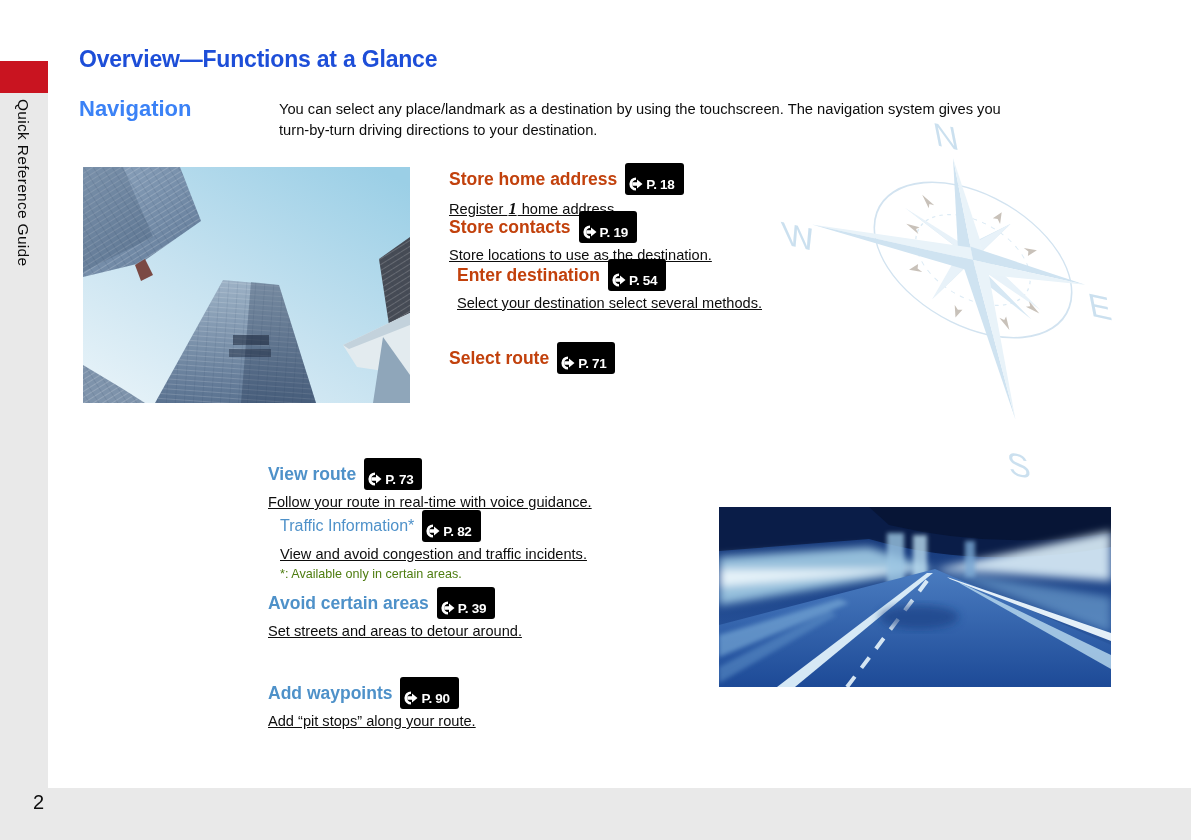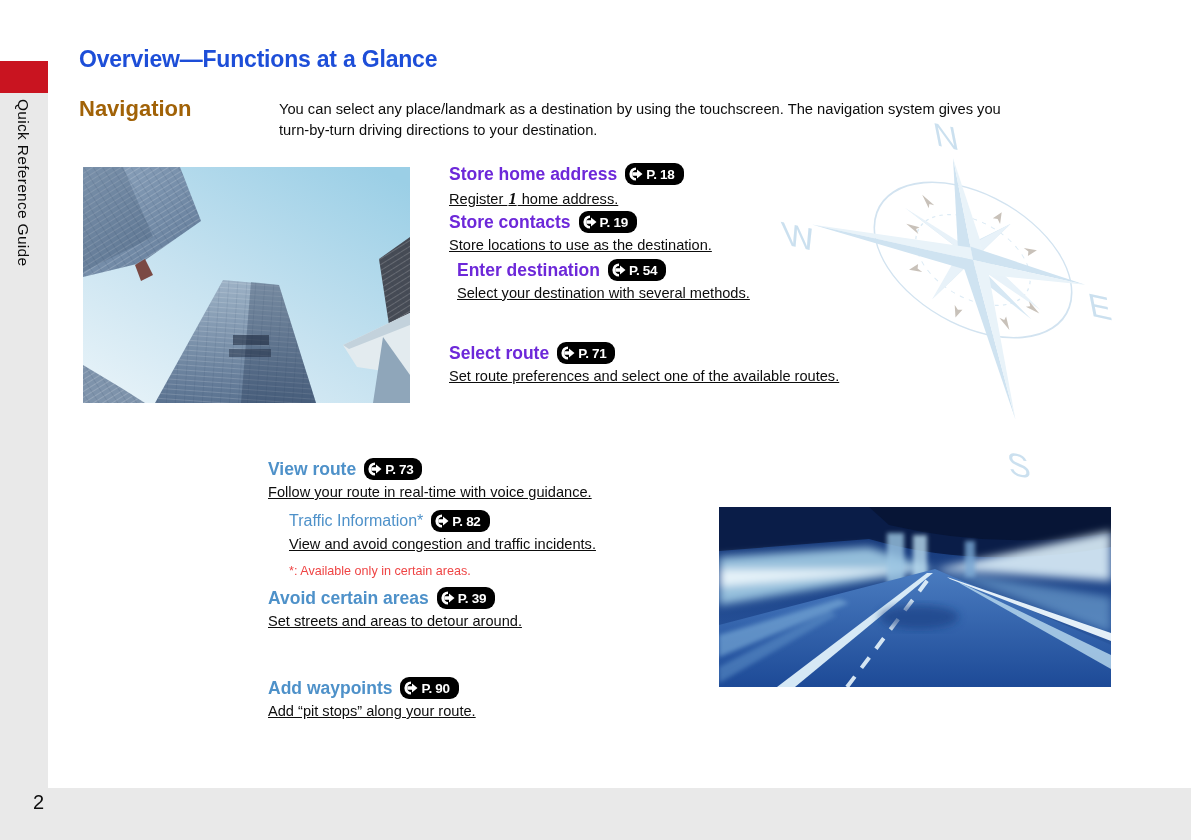--- a/index.html
+++ b/index.html
@@ -12,46 +12,46 @@
   .accent-block{position:absolute;left:0;top:61px;width:48px;height:32px;background:#c91420;}
   .side-label{
     position:absolute;left:14px;top:99px;writing-mode:vertical-rl;
     font-size:15.5px;color:#0d0d0d;letter-spacing:0.3px;white-space:nowrap;
   }
   
   .footer-bar{position:absolute;left:0;top:788px;width:1191px;height:52px;background:#e9e9e9;}
   .page-num{position:absolute;left:33px;top:791px;font-size:20px;color:#0d0d0d;}
   
   .page-title{position:absolute;left:79px;top:46px;font-size:23px;font-weight:bold;color:#1d4ed8;letter-spacing:-0.2px;white-space:nowrap;}
-  .section-label{position:absolute;left:79px;top:96px;font-size:22px;font-weight:bold;color:#a16207;white-space:nowrap;}
+  .section-label{position:absolute;left:79px;top:96px;font-size:22px;font-weight:bold;color:#3b82f6;white-space:nowrap;}
   .section-intro{position:absolute;left:279px;top:99px;font-size:14.7px;line-height:20.5px;color:#0d0d0d;}
   .section-intro div{white-space:nowrap;}
   
   .feat{position:absolute;z-index:3;}
   .feat .hline{display:flex;align-items:center;gap:8px;white-space:nowrap;}
-  .feat .htxt{font-size:17.5px;font-weight:bold;color:#6d28d9;}
+  .feat .htxt{font-size:17.5px;font-weight:bold;color:#c2410c;}
   .feat.light .htxt{color:#4e91c9;}
   .feat.sub .htxt{font-size:16px;font-weight:normal;color:#4e91c9;}
   .feat p{margin:4px 0 0 0;font-size:14.6px;color:#0d0d0d;white-space:nowrap;text-decoration:underline;}
-  .feat .note{margin-top:12px;font-size:12.6px;color:#ef4444;white-space:nowrap;}
+  .feat .note{margin-top:5px;font-size:12.6px;color:#4d7c0f;white-space:nowrap;}
   .num-one{font-family:"Liberation Serif", serif;font-style:italic;font-weight:bold;font-size:16.5px;padding:0 1px;}
   
   .badge{
     display:inline-flex;align-items:center;gap:3px;background:#000;color:#fff;
-    border-radius:9px;height:22px;padding:0 9px 0 4px;
+    border-radius:3px;height:22px;padding:10px 9px 0 4px;
     font-size:13.5px;font-weight:bold;letter-spacing:-0.3px;
   }
   .badge svg{display:block;}
   
   #feat-home{left:449px;top:163px;}
   #feat-contacts{left:449px;top:211px;}
   #feat-destination{left:449px;top:259px;margin-left:8px;}
   #feat-route{left:449px;top:306px;margin-top:36px;}
   #feat-track{left:268px;top:458px;}
-  #feat-traffic{left:289px;top:510px;}
+  #feat-traffic{left:280px;top:510px;}
   #feat-avoid{left:268px;top:587px;}
   #feat-waypoints{left:268px;top:677px;}
   
   .photo{position:absolute;z-index:2;}
   #skyline{left:83px;top:167px;width:327px;height:236px;}
   #highway{left:719px;top:507px;width:392px;height:180px;}
   
   #compass{position:absolute;left:768px;top:90px;width:412px;height:400px;z-index:1;}
 </style>
 </head>
@@ -211,35 +211,34 @@
   <div class="hline">
     <span class="htxt">Enter destination</span>
     <span class="badge">
       <svg viewBox="0 0 14 14" width="14" height="14">
           <path d="M7 1.7 A5.3 5.3 0 1 0 7 12.3" fill="none" stroke="#fff" stroke-width="2.6"></path>
           <polygon points="3.2,5.3 8,5.3 8,2.5 13.5,7 8,11.5 8,8.7 3.2,8.7" fill="#fff"></polygon>
         </svg>
       <span>P. 54</span>
     </span>
   </div>
-  <p>Select your destination with several methods.</p>
+  <p>Select your destination select several methods.</p>
 </div>
 
 <div class="feat" id="feat-route">
   <div class="hline">
     <span class="htxt">Select route</span>
     <span class="badge">
       <svg viewBox="0 0 14 14" width="14" height="14">
           <path d="M7 1.7 A5.3 5.3 0 1 0 7 12.3" fill="none" stroke="#fff" stroke-width="2.6"></path>
           <polygon points="3.2,5.3 8,5.3 8,2.5 13.5,7 8,11.5 8,8.7 3.2,8.7" fill="#fff"></polygon>
         </svg>
       <span>P. 71</span>
     </span>
   </div>
-  <p>Set route preferences and select one of the available routes.</p>
 </div>
 
 <div class="feat light" id="feat-track">
   <div class="hline">
     <span class="htxt">View route</span>
     <span class="badge">
       <svg viewBox="0 0 14 14" width="14" height="14">
           <path d="M7 1.7 A5.3 5.3 0 1 0 7 12.3" fill="none" stroke="#fff" stroke-width="2.6"></path>
           <polygon points="3.2,5.3 8,5.3 8,2.5 13.5,7 8,11.5 8,8.7 3.2,8.7" fill="#fff"></polygon>
         </svg>

